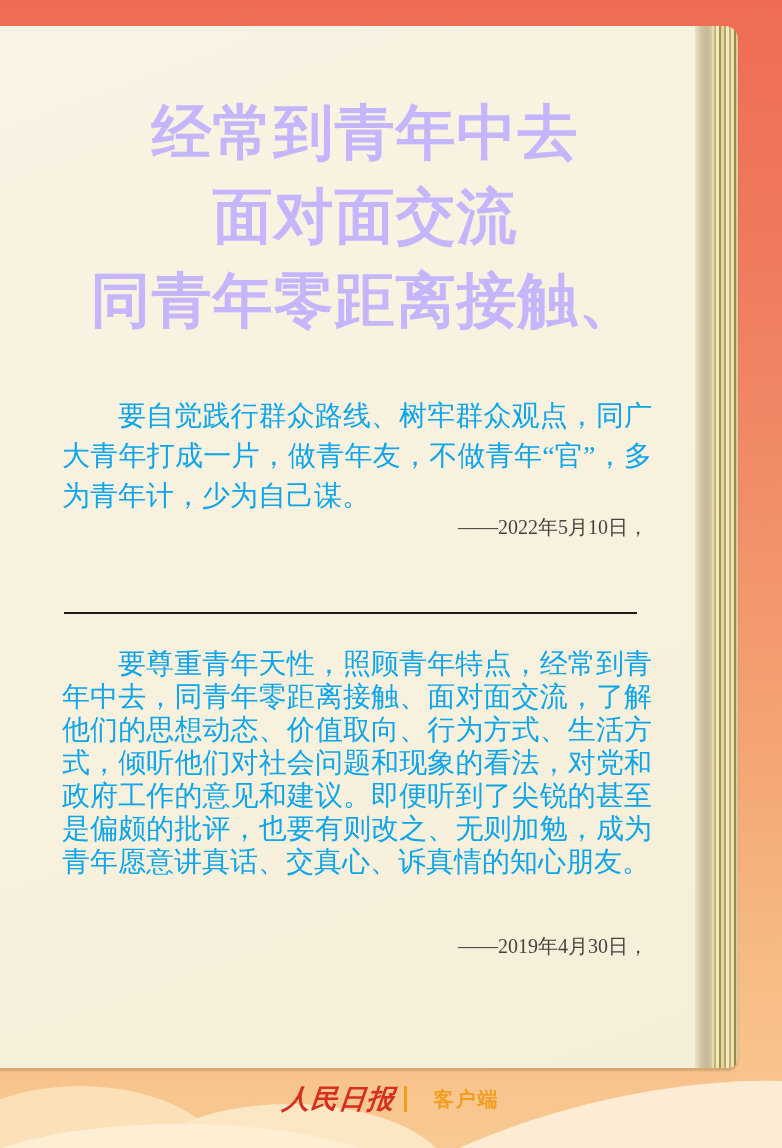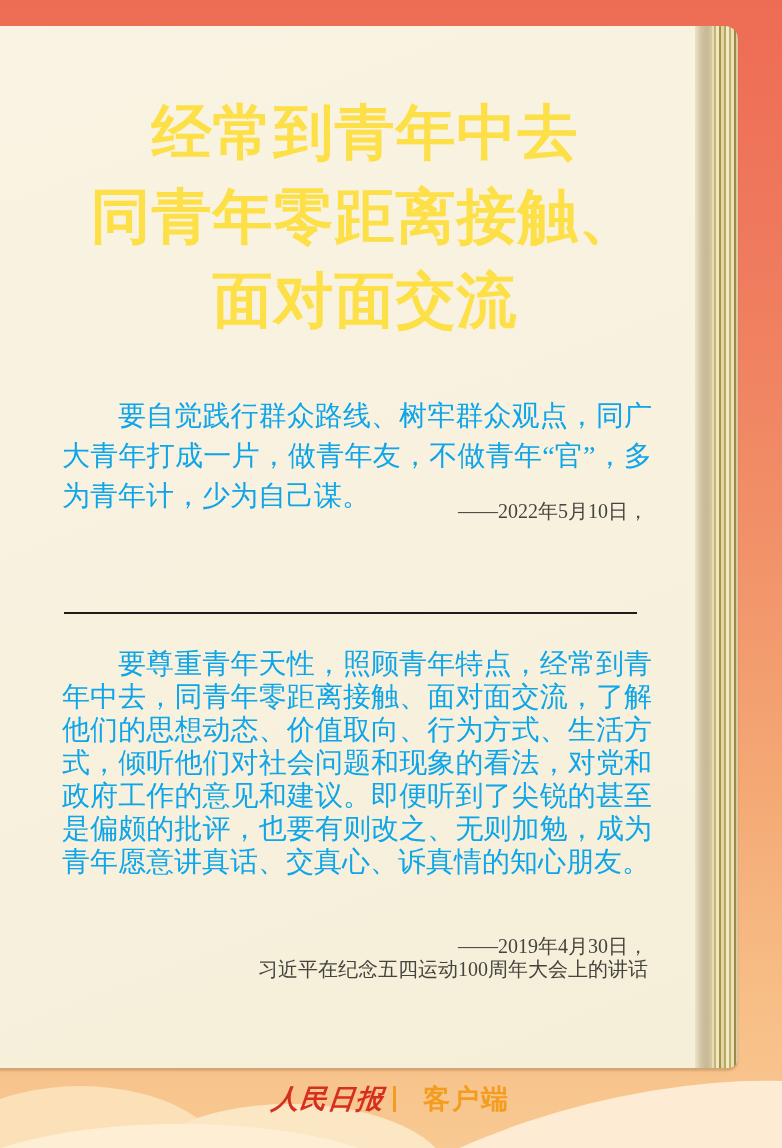--- a/index.html
+++ b/index.html
@@ -38,53 +38,53 @@
     border-radius:0 13px 9px 0;
     background:linear-gradient(90deg,
       #e7dcb2 0px,#e7dcb2 2px,#c3b478 2px,#c3b478 4px,#f0e7c3 4px,#f0e7c3 7px,
       #a59549 7px,#a59549 9px,#e2d6a4 9px,#e2d6a4 12px,#b7a75f 12px,#b7a75f 14px,
       #f2eac6 14px,#f2eac6 17px,#bfb06a 17px,#bfb06a 19px,#ece1b6 19px,#ece1b6 22px,
       #998a45 22px,#998a45 24px,#d8cb9d 24px,#d8cb9d 26px);
   }
   
   .title{
     position:absolute;left:30px;top:90px;width:670px;
-    text-align:center;color:#fde047;font-weight:bold;
+    text-align:center;color:#c4b5fd;font-weight:bold;
     font-size:60px;line-height:84px;letter-spacing:1px;
     font-family:"DejaVu Serif","Liberation Serif",serif;
   }
   .quote{
     position:absolute;left:62px;width:590px;
     color:#0ea5e9;font-size:28px;text-align:justify;text-justify:inter-ideograph;
   }
   .quote-1{top:396px;line-height:40px;}
   .quote-2{top:647px;line-height:33px;}
   .quote p{margin:0;text-indent:2em;}
   .attribution{
     position:absolute;left:62px;width:586px;text-align:right;
     color:#45443f;font-size:20px;line-height:23px;
   }
-  .attribution-1{top:500px;}
+  .attribution-1{top:516px;}
   .attribution-2{top:924px;margin-top:11px;}
   .divider{
     position:absolute;left:64px;top:612px;width:573px;height:2px;background:#1e1d1a;
   }
   
   .brand{
     position:absolute;left:0;top:1083px;width:782px;height:32px;
     display:flex;align-items:center;justify-content:center;z-index:5;
   }
   .brand-wordmark{
     color:#d5301f;font-size:27px;font-weight:bold;font-style:italic;
     font-family:"DejaVu Serif","Liberation Serif",serif;
     transform:skewX(-6deg);letter-spacing:1px;
   }
   .brand-bar{width:3px;height:26px;background:#f49c1e;margin:0 7px 0 9px;}
   .brand-suffix{
-    color:#f49c1e;font-size:27px;font-weight:bold;letter-spacing:2px;
+    color:#f49c1e;font-size:20px;font-weight:bold;letter-spacing:2px;
     font-family:"Liberation Sans","DejaVu Sans",sans-serif;
     margin-left:20px;
   }
 </style>
 </head>
 <body>
 
 <div class="canvas">
 
   <div class="bg">
@@ -96,39 +96,38 @@
   </div>
 
   <div class="book">
     <div class="page-face"></div>
     <div class="page-curve"></div>
     <div class="page-stack"></div>
   </div>
 
   <div class="title">
     <div>经常到青年中去</div>
+    <div>面对面交流</div>
     <div>同青年零距离接触、</div>
-    <div>面对面交流</div>
   </div>
 
   <div class="quote quote-1">
     <p>要自觉践行群众路线、树牢群众观点，同广大青年打成一片，做青年友，不做青年“官”，多为青年计，少为自己谋。</p>
   </div>
   <div class="attribution attribution-1">
     <div>——2022年5月10日，</div>
   </div>
 
   <div class="divider"></div>
 
   <div class="quote quote-2">
     <p>要尊重青年天性，照顾青年特点，经常到青年中去，同青年零距离接触、面对面交流，了解他们的思想动态、价值取向、行为方式、生活方式，倾听他们对社会问题和现象的看法，对党和政府工作的意见和建议。即便听到了尖锐的甚至是偏颇的批评，也要有则改之、无则加勉，成为青年愿意讲真话、交真心、诉真情的知心朋友。</p>
   </div>
   <div class="attribution attribution-2">
     <div>——2019年4月30日，</div>
-    <div>习近平在纪念五四运动100周年大会上的讲话</div>
   </div>
 
   <div class="brand">
     <span class="brand-wordmark">人民日报</span>
     <span class="brand-bar"></span>
     <span class="brand-suffix">客户端</span>
   </div>
 
 </div>
 

